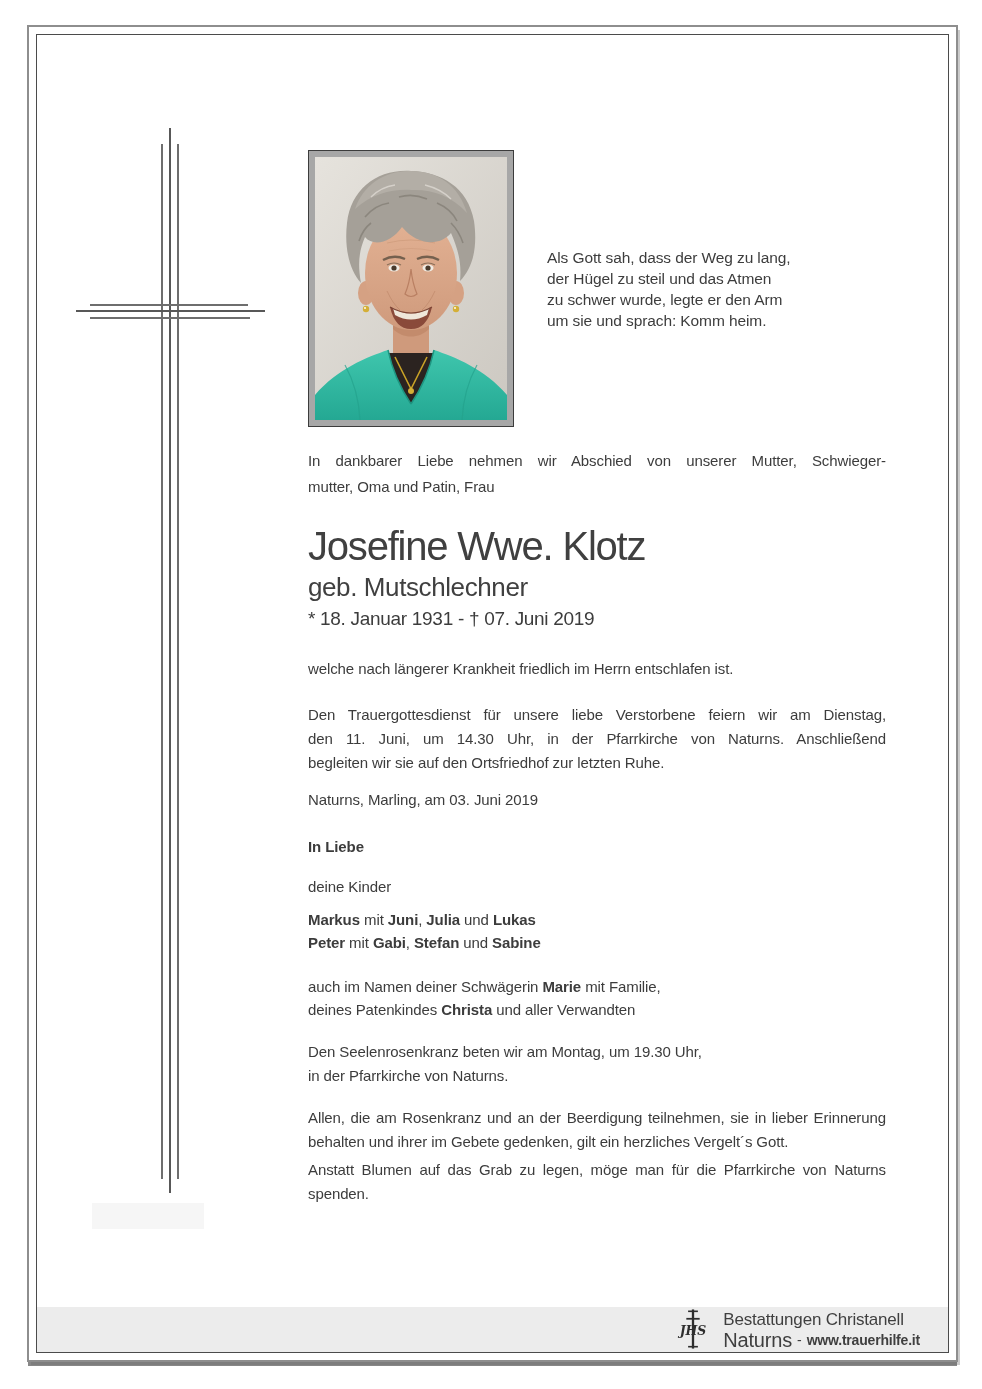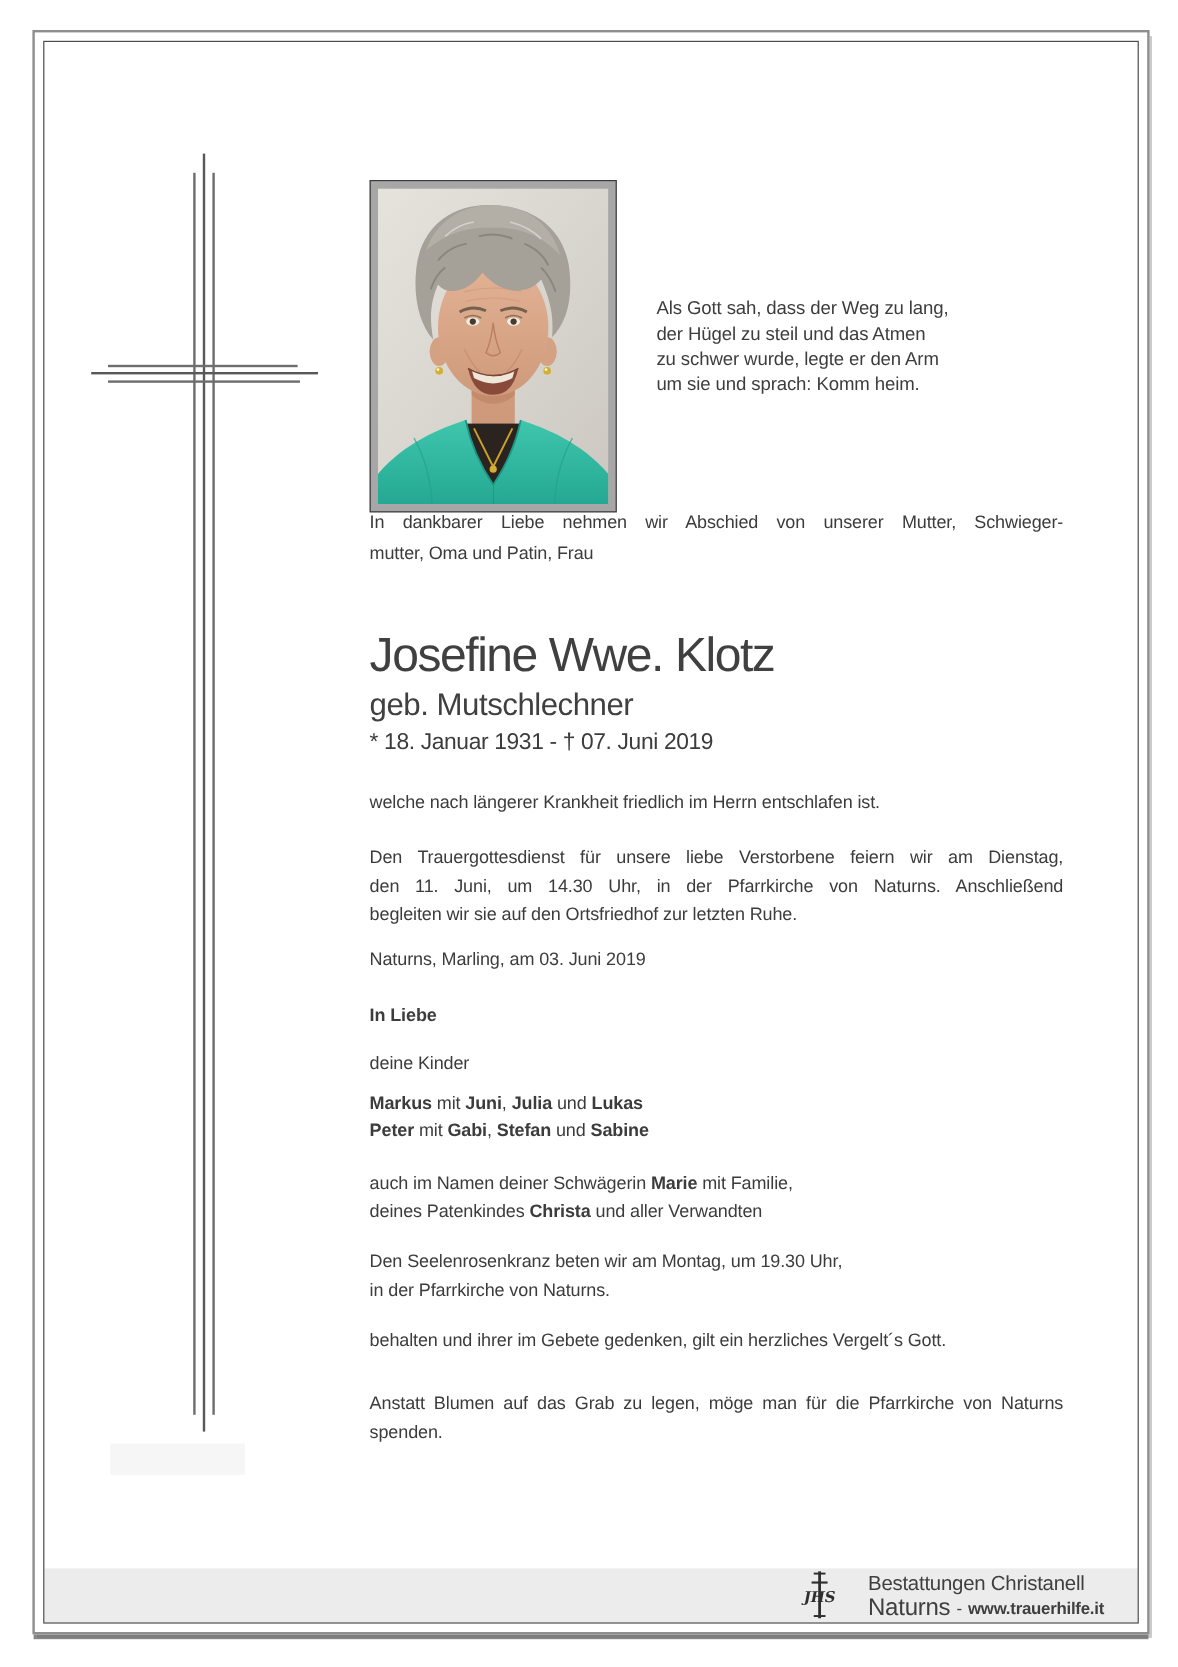--- a/index.html
+++ b/index.html
@@ -44,42 +44,42 @@
   .poem{
     position:absolute;left:547px;top:247px;
     font-size:15.5px;line-height:21px;letter-spacing:-.1px;color:#3d3d3d;
   }
 
   
   .tx{position:absolute;left:308px;width:578px;font-size:15px;line-height:24px;letter-spacing:-.1px;color:#3c3c3c;}
   .justify .line{text-align:justify;text-align-last:justify;}
   .justify .line:last-child{text-align-last:left;}
 
-  .intro{top:423px;line-height:26px;}
+  .intro{top:448px;line-height:26px;}
   .deceased-name{top:524px;font-size:40px;line-height:44px;letter-spacing:-1.2px;color:#404040;}
   .maiden{top:572px;font-size:26px;line-height:30px;letter-spacing:-.4px;color:#404040;}
   .dates{top:607px;font-size:19px;line-height:24px;letter-spacing:-.3px;}
   .passing{top:657px;}
   .funeral{top:703px;}
   .placedate{top:788px;}
   .inliebe{top:835px;font-weight:700;}
   .kinderlabel{top:875px;}
   .children{top:908px;line-height:23px;}
   .relatives{top:975px;line-height:23px;}
   .rosary{top:1040px;}
   .thanks{top:1106px;}
   .flowers{top:1158px;}
 
   
   .footer-band{
     position:absolute;left:37px;top:1307px;width:911px;height:45px;background:#ececec;z-index:1;
   }
   .footer-brand{
     position:absolute;right:62px;top:1305px;height:48px;z-index:2;
-    display:flex;align-items:center;gap:24px;
+    display:flex;align-items:center;gap:14px;
   }
   .footer-brand svg{display:block;}
   .brand-text{display:flex;flex-direction:column;justify-content:center;}
   .brand-line1{font-size:17px;line-height:21px;color:#3f3f3f;letter-spacing:-.2px;}
   .brand-line2{display:flex;align-items:center;gap:5px;line-height:20px;}
   .brand-loc{font-size:20px;color:#3f3f3f;letter-spacing:-.2px;}
   .brand-sep{font-size:14px;color:#3f3f3f;}
   .brand-web{font-size:14px;font-weight:700;color:#3f3f3f;letter-spacing:-.2px;}
 </style>
 </head>
@@ -203,20 +203,21 @@
     </div>
   <div class="tx relatives">
       <div class="line"><span>auch im Namen deiner Schwägerin </span><span style="font-weight: 700;">Marie</span><span> mit Familie,</span></div>
       <div class="line"><span>deines Patenkindes </span><span style="font-weight: 700;">Christa</span><span> und aller Verwandten</span></div>
     </div>
   <div class="tx rosary">
       <div class="line">Den Seelenrosenkranz beten wir am Montag, um 19.30 Uhr,</div>
       <div class="line">in der Pfarrkirche von Naturns.</div>
     </div>
   <div class="tx thanks justify">
+      <div class="line">Allen, die am Rosenkranz und an der Beerdigung teilnehmen, sie in lieber Erinnerung</div>
       <div class="line">behalten und ihrer im Gebete gedenken, gilt ein herzliches Vergelt´s Gott.</div>
     </div>
   <div class="tx flowers justify">
       <div class="line">Anstatt Blumen auf das Grab zu legen, möge man für die Pfarrkirche von Naturns</div>
       <div class="line">spenden.</div>
     </div>
 
   <div class="footer-band"></div>
   <div class="footer-brand">
     <svg width="32" height="44" viewBox="0 0 36 48" xmlns="http://www.w3.org/2000/svg">

